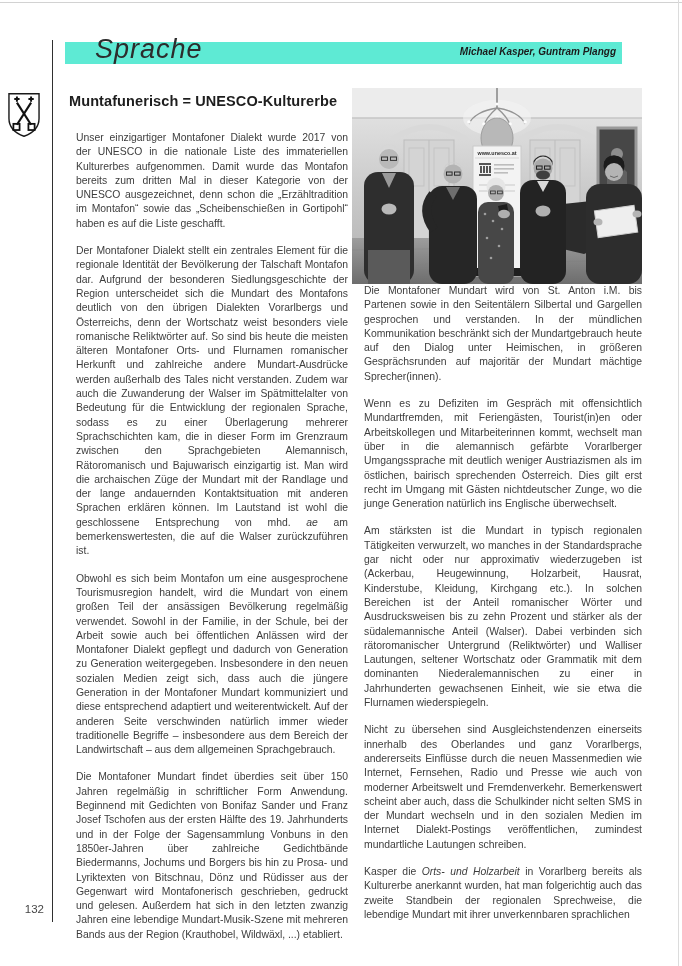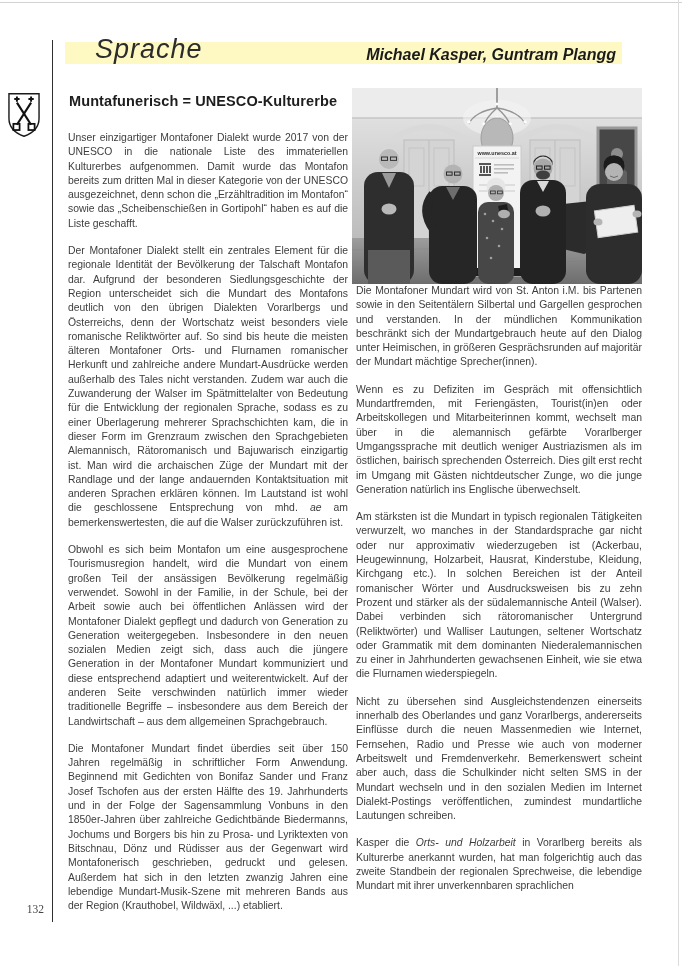--- a/index.html
+++ b/index.html
@@ -3,38 +3,38 @@
 <meta charset="utf-8">
 <style>
   html,body{margin:0;padding:0;background:#ffffff;}
   .page{position:relative;width:682px;height:966px;background:#ffffff;overflow:hidden;
         font-family:"Liberation Sans",sans-serif;}
   .top-hairline{position:absolute;left:0;top:2px;width:682px;height:1px;background:#d2d2d2;}
   .right-hairline{position:absolute;left:678px;top:0;width:1px;height:966px;background:#dcdcdc;}
   .vrule{position:absolute;left:52px;top:40px;width:1px;height:882px;background:#2f2f2f;}
   .crest{position:absolute;left:7px;top:92px;width:34px;height:46px;}
   .crest svg{display:block;width:100%;height:100%;}
-  .band{position:absolute;left:65px;top:42px;width:557px;height:22px;background:#fef9c3;}
+  .band{position:absolute;left:65px;top:42px;width:557px;height:22px;background:#5eead4;}
   .section-title{position:absolute;left:30px;top:-8px;font-size:27px;font-style:italic;
         color:#2c2c2c;letter-spacing:1px;white-space:nowrap;}
-  .authors{position:absolute;right:6px;top:4px;font-size:16px;font-weight:bold;
+  .authors{position:absolute;right:6px;top:4px;font-size:10px;font-weight:bold;
         font-style:italic;color:#1b1b1b;white-space:nowrap;}
   .article-title{position:absolute;left:65px;top:89px;margin:4px;font-size:14.5px;
         font-weight:bold;color:#1d1d1d;letter-spacing:0.1px;}
   .col{position:absolute;font-size:10.4px;line-height:14.3px;color:#3d3d3d;
         text-align:justify;hyphens:auto;-webkit-hyphens:auto;}
-  .col p{margin:0 0 13px 4px;}
+  .col p{margin:0 0 13px 12px;}
   .col i{font-style:italic;}
   .col-left{left:64px;top:131px;width:284px;}
   .col-right{left:352px;top:284px;width:290px;}
   .photo{position:absolute;left:352px;top:88px;width:290px;height:196px;margin:0;
         background:#c9c9c9;}
   .photo svg{display:block;width:100%;height:100%;}
   .page-number{position:absolute;left:0;top:903px;width:44px;text-align:right;
-        font-size:11.5px;color:#454545;font-family:Liberation Serif, serif;}
+        font-size:11.5px;color:#454545;}
 </style>
 </head>
 <body>
 
 <div class="page">
 
   <div class="top-hairline"></div>
   <div class="right-hairline"></div>
   <div class="vrule"></div>
 

